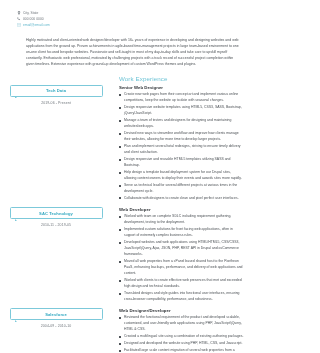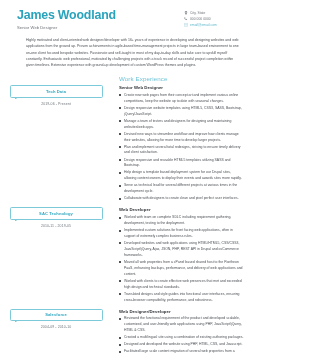--- a/index.html
+++ b/index.html
@@ -64,24 +64,20 @@
     content:"";position:absolute;left:0.4px;top:1.7px;width:2px;height:2px;
     background:#4f5459;
   }
 </style>
 </head>
 <body>
 
 <div class="page">
 
   <div class="header">
-    <div class="hl">
-      <div class="name">James Woodland</div>
-      <div class="role">Senior Web Designer</div>
-    </div>
     <div class="contact">
       <div class="crow">
         <span class="cicon">
           <svg viewBox="0 0 8 8">
               <path d="M4 0C2.6 0 1.5 1.1 1.5 2.5 1.5 4.4 4 8 4 8s2.5-3.6 2.5-5.5C6.5 1.1 5.4 0 4 0zm0 3.6a1.1 1.1 0 110-2.2 1.1 1.1 0 010 2.2z" fill="#8b9096"></path>
             </svg>
         </span>
         <span class="ctxt">City, State</span>
       </div>
       <div class="crow">

